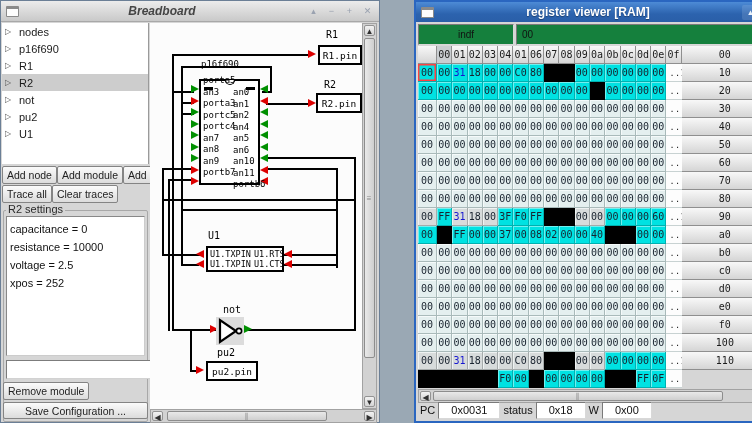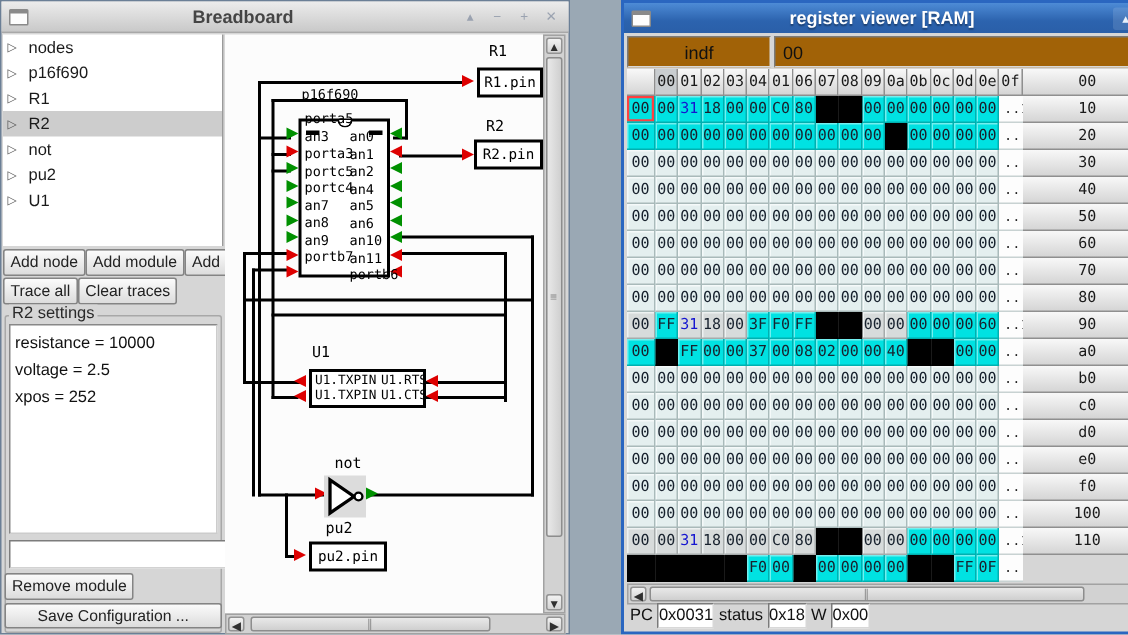--- a/index.html
+++ b/index.html
@@ -7,21 +7,21 @@
   body { background:#9aa8b4; font-family:"Liberation Sans", sans-serif; position:relative; }
   .window { position:absolute; background:#d6d6d6; }
 
   
   #bb { left:0; top:0; width:380px; height:423px; border:1px solid #6b7f96; }
   .titlebar { position:absolute; left:0; top:0; right:0; height:21px; display:flex; align-items:center; }
   .titlebar.inactive { background:linear-gradient(180deg,#ececec,#c9c9c9); border-bottom:1px solid #a8a8a8; }
   .titlebar.active { background:linear-gradient(180deg,#4d8bd6,#2c63ae 60%,#2a5fa8); }
   .win-icon { width:13px; height:11px; margin-left:5px; background:#fdfdfd; border:1px solid #8a8a8a; border-top-width:3px; border-radius:1px; }
   .title-text { flex:1; text-align:center; font-size:12px; font-weight:bold; }
-  .titlebar.inactive .title-text { color:#454545; }
+  .titlebar.inactive .title-text { color:#454545;font-style:italic; }
   .titlebar.active .title-text { color:#fff; text-shadow:0 1px 1px rgba(0,0,0,.35); }
   .win-btns { display:flex; gap:1px; margin-right:3px; }
   .win-btn { width:17px; height:15px; font-size:9px; line-height:14px; text-align:center; border-radius:2px; }
   .titlebar.inactive .win-btn { color:#9aa2b0; }
   .titlebar.active .win-btn { color:#e8f1fb; background:rgba(255,255,255,.12); }
 
   
   .tree { position:absolute; left:1px; top:22px; width:147px; height:141px; background:#fff; border-right:1px solid #9a9a9a; overflow:hidden; }
   .tree-item { height:17px; display:flex; align-items:center; font-size:11px; color:#1a1a1a; padding-left:3px; gap:6px; }
   .tree-item.selected { background:#cdcdcd; }
@@ -59,36 +59,36 @@
   .sb { position:absolute; background:#d2d2d2; border:1px solid #a2a2a2; }
   .sb-arrow { position:absolute; font-size:8px; line-height:11px; color:#303030; text-align:center; background:linear-gradient(180deg,#f2f2f2,#d4d4d4); border:1px solid #939393; border-radius:2px; }
   .sb-thumb { position:absolute; background:linear-gradient(90deg,#e9e9e9,#cfcfcf); border:1px solid #8d8d8d; border-radius:2px; }
   .sb-thumb.h { background:linear-gradient(180deg,#e9e9e9,#cfcfcf); }
   .grip { position:absolute; left:50%; top:50%; transform:translate(-50%,-50%); color:#8a8a8a; font-size:8px; letter-spacing:1px; }
 
   
   #rv { left:384px; top:0; width:404px; height:423px; border:2px solid #2a66c0;margin-left:30px; }
   #rv .titlebar { height:20px; }
   .entryrow { position:absolute; left:2px; top:22px; right:2px; height:21px; display:flex; gap:2px; }
-  .entry { background:#a16207; border:1px solid #7a7a7a; border-right-color:#d8d8d8; border-bottom-color:#d8d8d8; font-size:12px; color:#111; display:flex; align-items:center; }
+  .entry { background:#15803d; border:1px solid #7a7a7a; border-right-color:#d8d8d8; border-bottom-color:#d8d8d8; font-size:10px; color:#111; display:flex; align-items:center; }
   #regname { width:96px; justify-content:center; }
   #regval { flex:1; padding-left:5px; }
   .grid { position:absolute; left:2px; top:44px; width:351px; display:grid; grid-template-columns:19px repeat(16,15.3px) 1fr; grid-auto-rows:18px; font-family:"DejaVu Sans Mono",monospace; }
   .gcell { font-size:10px; color:#18222e; display:flex; align-items:center; justify-content:center; overflow:hidden; }
   .g-head, .g-rowhead, .g-corner { background:linear-gradient(180deg,#f8f8f8,#d5d5d5); border-right:1px solid #8f8f8f; border-bottom:1px solid #8f8f8f; color:#1a1a1a; }
   .g-head.pressed { background:#c9cdd0; }
   .c-n { background:#e4efef; border-right:1px solid #a9baba; border-bottom:1px solid #a9baba; box-shadow:inset 1px 1px 0 #f5fafa; }
   .c-c { background:#00e2e2; border-right:1px solid #00b0b0; border-bottom:1px solid #00b0b0; box-shadow:inset 1px 1px 0 rgba(255,255,255,.45); }
   .c-g { background:#d7dbdb; border-right:1px solid #a6abab; border-bottom:1px solid #a6abab; box-shadow:inset 1px 1px 0 #eef2f2; }
   .c-k { background:#000; border-right:1px solid #000; border-bottom:1px solid #000; }
   .t-blue { color:#1616d0; }
   .sel { box-shadow:inset 0 0 0 1.5px #ff4040; }
   .ascii-cell { background:#fdfdfd; border-bottom:1px solid #c8d2d2; font-size:8.5px; color:#222; justify-content:flex-start; padding-left:3px; letter-spacing:.4px; white-space:pre; }
   .statusbar { position:absolute; left:2px; bottom:2px; right:2px; height:18px; display:flex; align-items:center; gap:3px; font-size:11px; color:#111; padding-left:2px; }
-  .status-box { background:#fff; border:1px solid #7a7a7a; border-right-color:#d8d8d8; border-bottom-color:#d8d8d8; height:17px; line-height:15px; padding:0 0; }
+  .status-box { background:#fff; border:1px solid #7a7a7a; border-right-color:#d8d8d8; border-bottom-color:#d8d8d8; height:17px; line-height:15px; padding:0 12px; }
 </style>
 </head>
 <body>
 
 <div class="window" id="bb">
   <div class="titlebar inactive">
     <div class="win-icon"></div>
     <div class="title-text">Breadboard</div>
     <div class="win-btns">
         <div class="win-btn">▴</div>
@@ -135,20 +135,21 @@
     <div class="btn">Add library</div>
   </div>
   <div class="btnrow" id="row2">
     <div class="btn">Trace all</div>
     <div class="btn">Clear traces</div>
   </div>
 
   <div class="group-frame"></div>
   <div class="group-label">R2 settings</div>
   <div class="params">
+      <div class="">capacitance = 0</div>
       <div class="">resistance = 10000</div>
       <div class="">voltage = 2.5</div>
       <div class="">xpos = 252</div>
     </div>
   <div class="setrow">
     <input class="text-input" value="" style="">
     <div class="btn">Set</div>
   </div>
   <div class="btn" id="removeBtn">Remove module</div>
   <div class="btn" id="saveBtn">Save Configuration ...</div>

